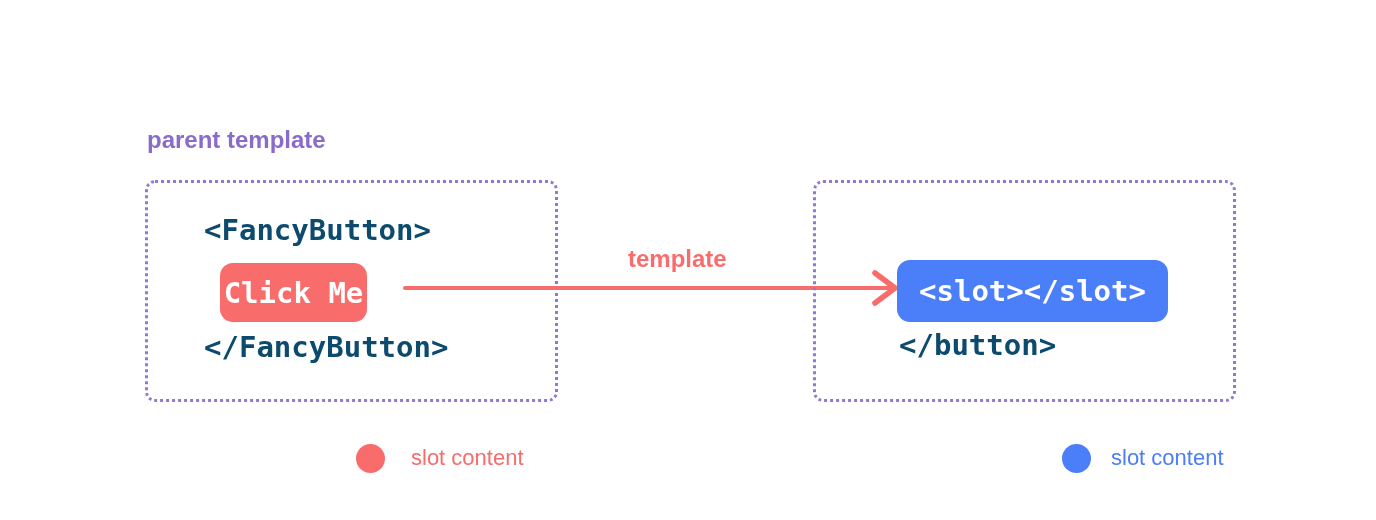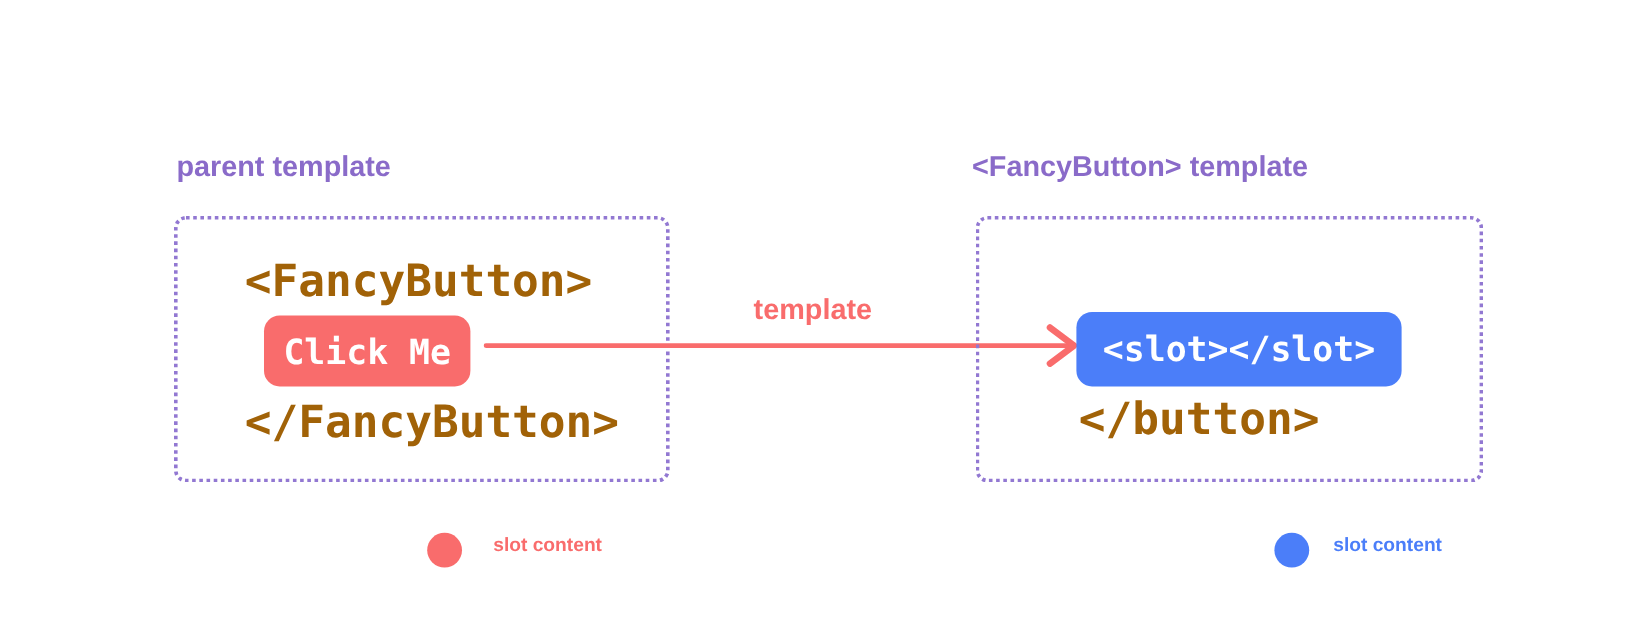--- a/index.html
+++ b/index.html
@@ -14,42 +14,42 @@
   .title-left{left:147px;top:82px;}
   .title-right{left:810px;top:82px;}
   .dashed-box{
     position:absolute;box-sizing:border-box;border:3px dotted #9278d2;
     border-radius:10px;background:transparent;
   }
   .box-left{left:145px;top:136px;width:413px;height:222px;}
   .box-right{left:813px;top:136px;width:423px;height:222px;}
   .code{
     position:absolute;font-family:"DejaVu Sans Mono",monospace;
-    font-weight:700;font-size:37px;line-height:1;color:#a16207;white-space:pre;
+    font-weight:700;font-size:29px;line-height:1;color:#0c4a6e;white-space:pre;
   }
   .code-lt{left:204px;top:172px;}
   .code-lb{left:204px;top:289px;}
   .code-rt{left:899px;top:170px;}
   .code-rb{left:899px;top:287px;}
   .pill{
     position:absolute;display:flex;align-items:center;justify-content:center;
     border-radius:13px;color:#ffffff;
     font-family:"DejaVu Sans Mono",monospace;font-weight:700;font-size:29px;
   }
-  .pill-red{left:220px;top:219px;width:172px;height:59px;background:#f96c6c;}
+  .pill-red{left:220px;top:219px;width:147px;height:59px;background:#f96c6c;}
   .pill-blue{left:897px;top:216px;width:271px;height:62px;background:#4b7ef9;justify-content:center;}
   .arrow-svg{position:absolute;left:403px;top:223px;width:500px;height:42px;}
   .arrow-label{
     position:absolute;left:628px;top:202px;font-size:24px;font-weight:700;
     color:#f96c6c;line-height:1.1;white-space:pre;
   }
   .legend-dot{position:absolute;width:29px;height:29px;border-radius:50%;}
   .dot-red{left:356px;top:400px;background:#f96c6c;}
   .dot-blue{left:1062px;top:400px;background:#4b7ef9;}
-  .legend-label{position:absolute;font-size:16px;font-weight:700;line-height:1.1;white-space:pre;}
+  .legend-label{position:absolute;font-size:22px;font-weight:400;line-height:1.1;white-space:pre;}
   .lg-red{left:411px;top:402px;color:#f96c6c;}
   .lg-blue{left:1111px;top:402px;color:#4b7ef9;}
 </style>
 </head>
 <body>
 
 <div class="canvas">
 
   <div class="panel-title title-left">parent template</div>
 
@@ -62,21 +62,20 @@
   </div>
 
   <div class="code code-lb">&lt;/FancyButton&gt;</div>
 
   <svg class="arrow-svg" viewBox="0 0 500 42">
     <line x1="2" y1="21" x2="489" y2="21" stroke="#f96c6c" stroke-width="4" stroke-linecap="round"></line>
     <polyline points="472,6 492,21 472,36" fill="none" stroke="#f96c6c" stroke-width="5.5" stroke-linecap="round" stroke-linejoin="round"></polyline>
   </svg>
   <div class="arrow-label">template</div>
 
-  <div class="panel-title title-right">&lt;FancyButton&gt; template</div>
 
   <div class="dashed-box box-right"></div>
 
 
   <div class="pill pill-blue">
     <span>&lt;slot&gt;&lt;/slot&gt;</span>
   </div>
 
   <div class="code code-rb">&lt;/button&gt;</div>
 

